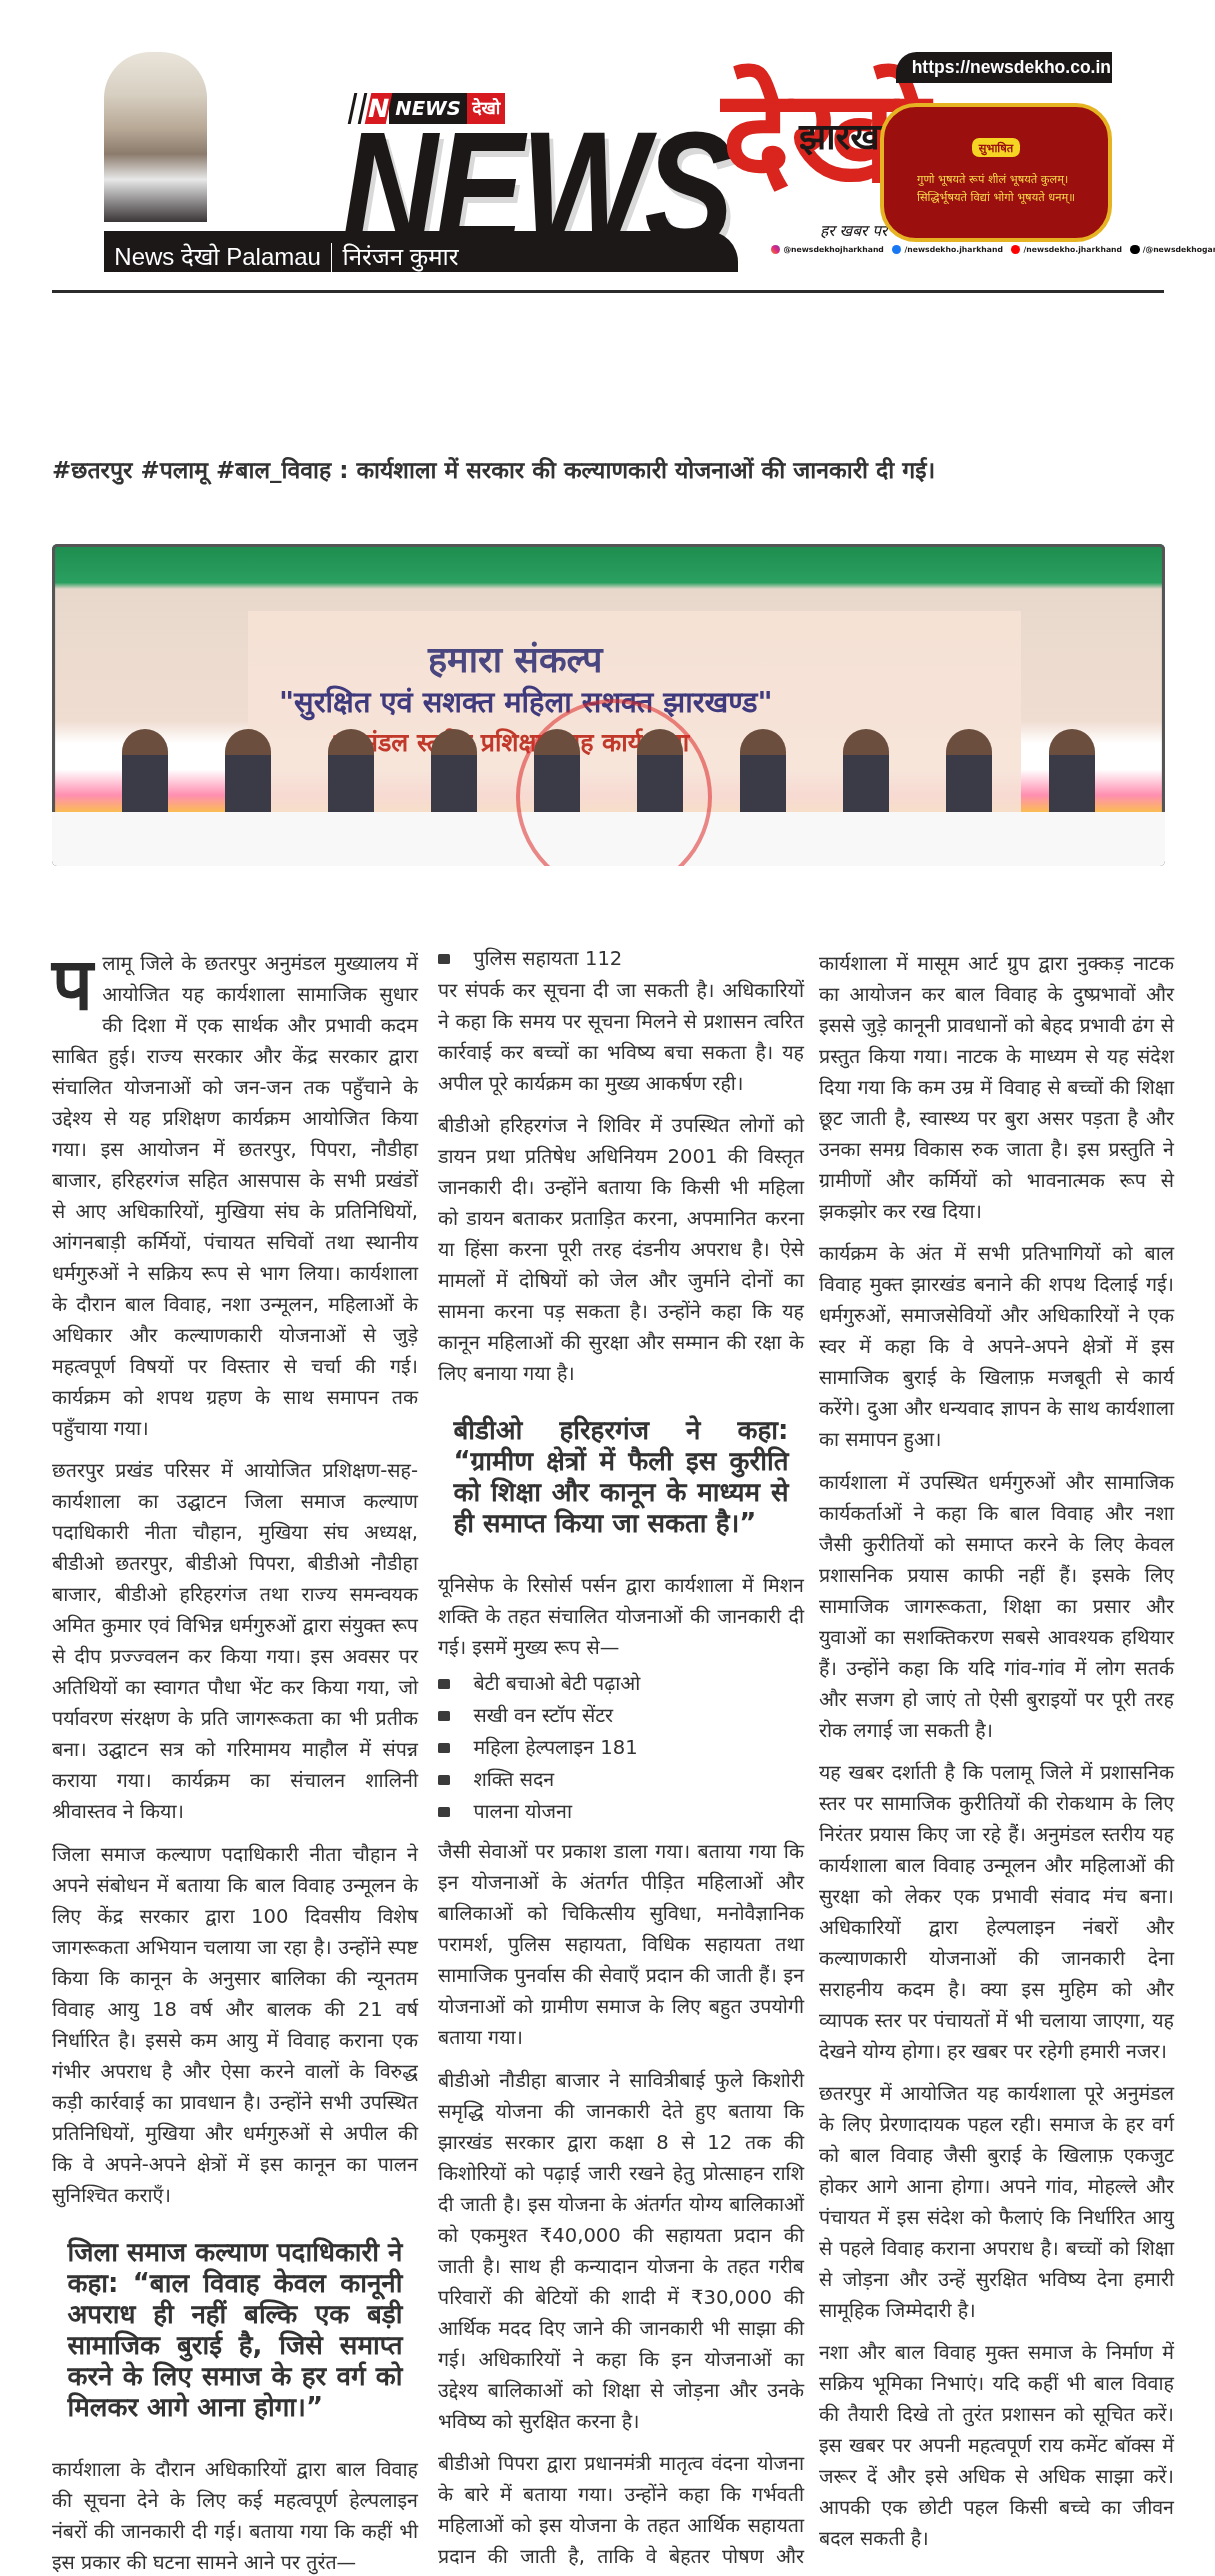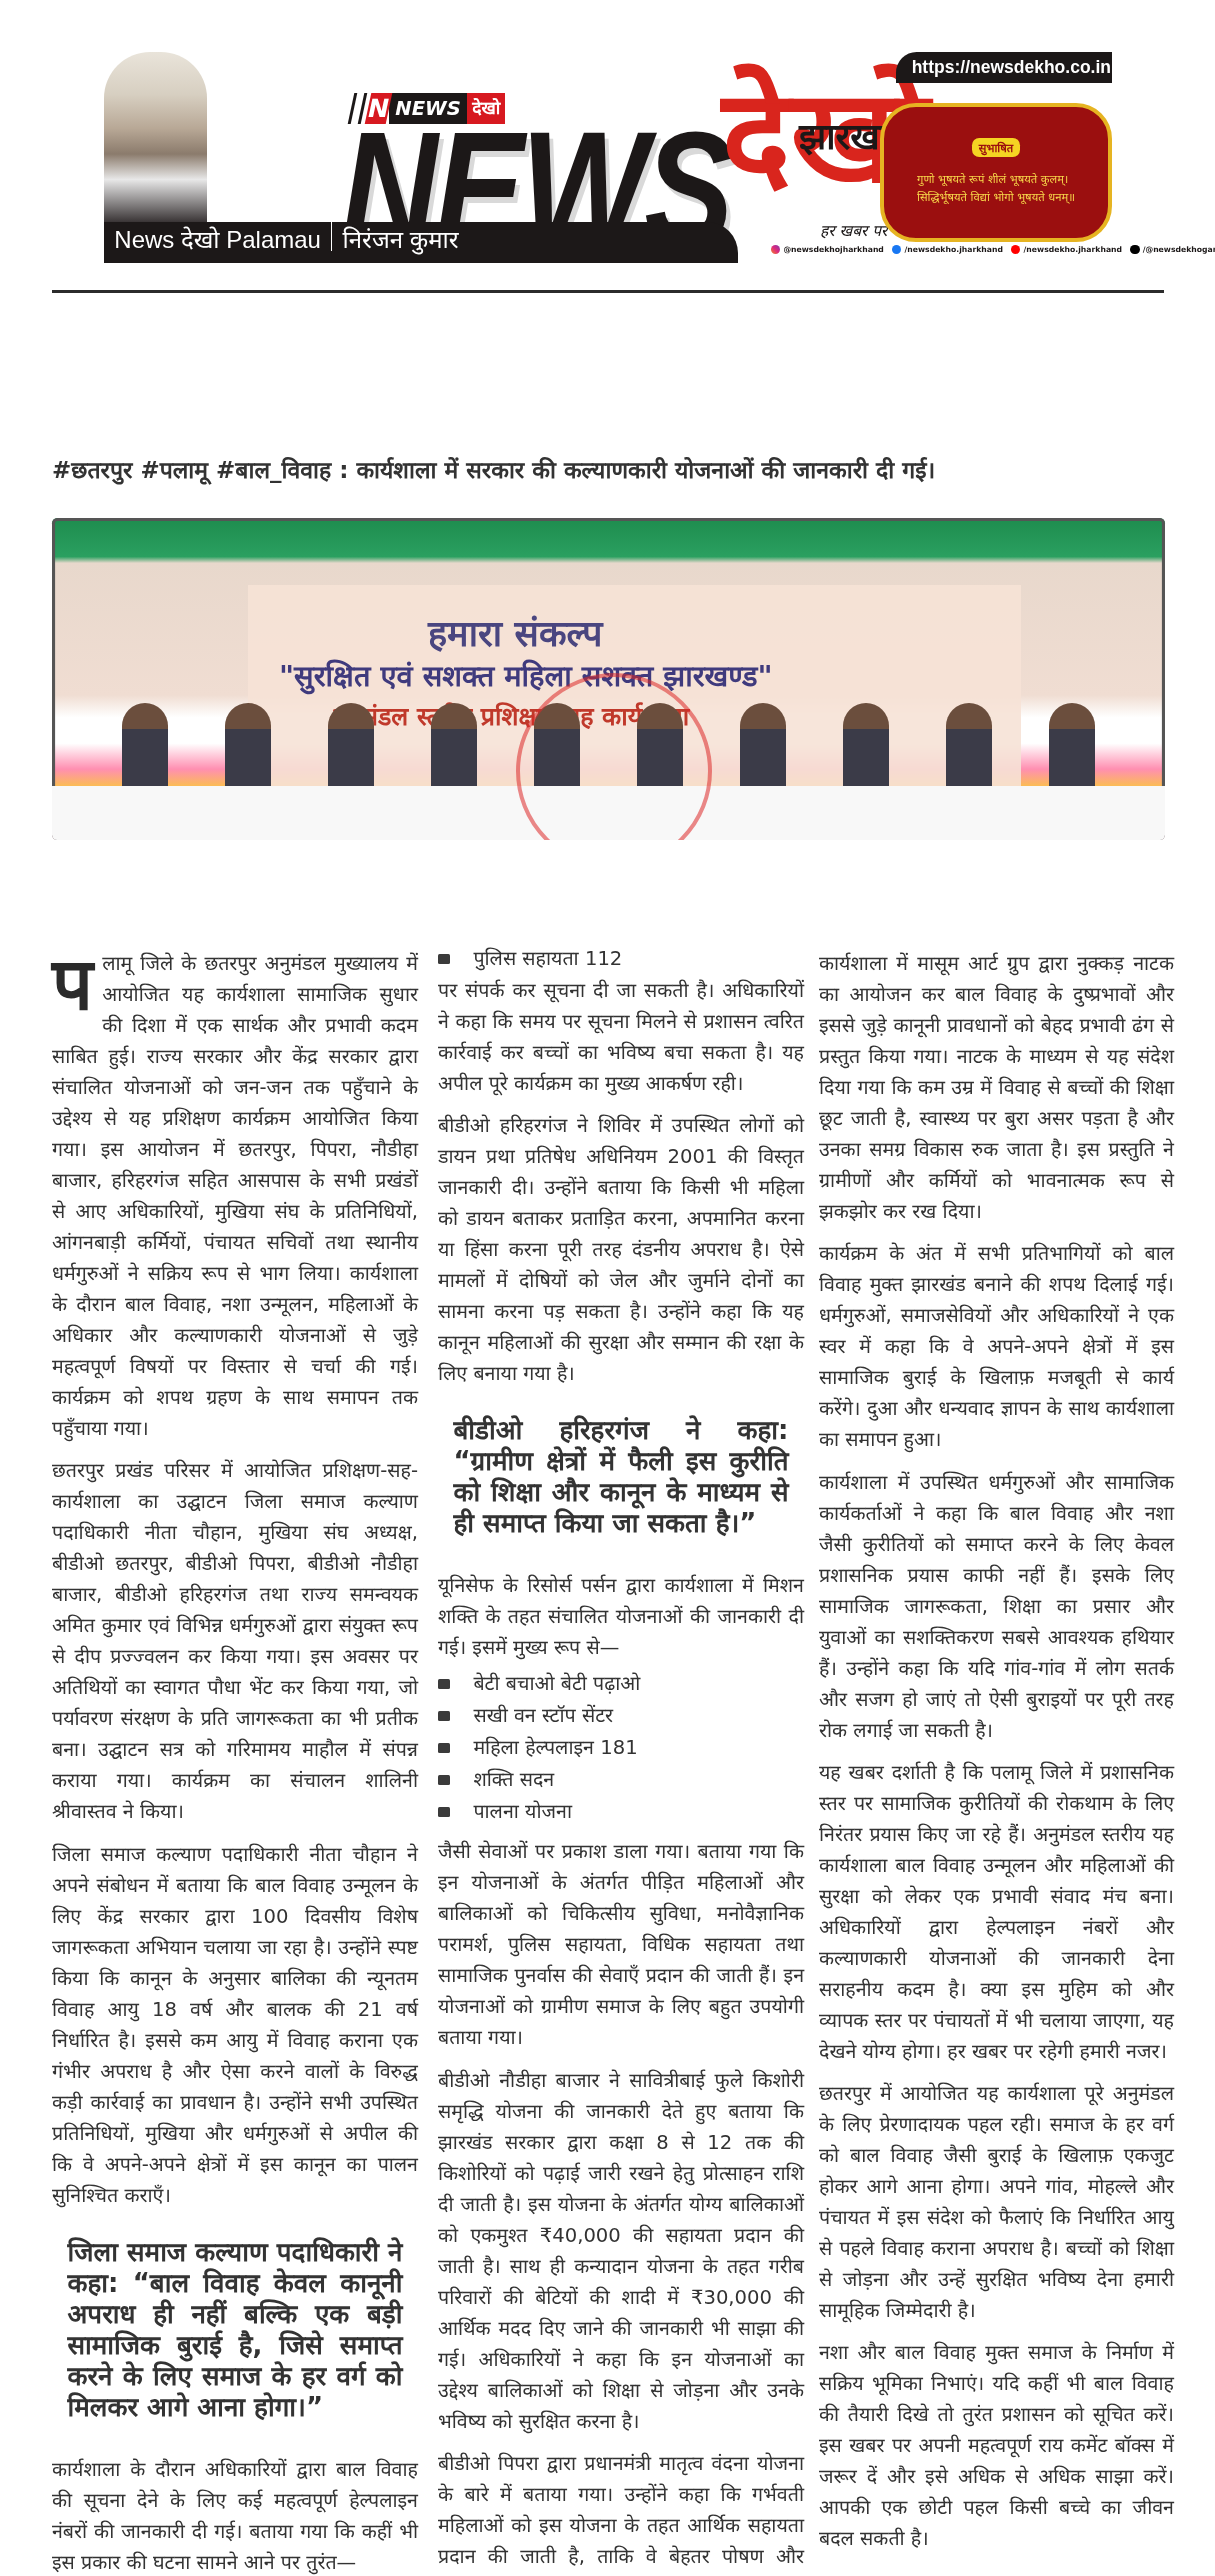--- a/index.html
+++ b/index.html
@@ -5,22 +5,22 @@
   * { box-sizing: border-box; margin: 0; padding: 0; }
   html, body { width: 1216px; background: #ffffff; }
   body { font-family: "DejaVu Sans", sans-serif; color: #2b2b2b; }
   .page { position: relative; width: 1216px; height: 3604px; padding: 0 52px; }
 
   
   .masthead { position: relative; height: 258px; }
   .portrait { position: absolute; left: 52px; top: 52px; width: 103px; height: 170px;
     background: linear-gradient(180deg,#e9e4da 0%,#d7cfc1 25%,#b8a896 45%,#8b7b6c 60%,#e8e8e8 75%,#3a3536 100%);
     border-radius: 46px 46px 0 0; }
-  .byline-bar { position: absolute; left: 52px; top: 222px; width: 634px; height: 41px;
-    background: #1c1818; border-radius: 0 31px 0 0; display: flex; align-items: flex-start; padding-left: 10.3px; }
+  .byline-bar { position: absolute; left: 52px; top: 231px; width: 634px; height: 41px;
+    background: #1c1818; border-radius: 0 31px 0 0; display: flex; align-items: flex-end; padding-left: 10.3px; }
   .byline-bar span { color: #ffffff; font-family: "Liberation Sans", sans-serif; font-size: 24px; }
   .byline-sep { display: inline-block; width: 1px; height: 29px; background: #fff; margin: 0 10.3px; }
 
   .mini-logo { position: absolute; left: 299px; top: 93px; display: flex; align-items: center; height: 31px; }
   .mini-logo .bars { width: 13.4px; height: 31px; border-left: 3.1px solid #1c1818; border-right: 3.1px solid #1c1818; margin-right: 4.1px; transform: skewX(-12deg); }
   .mini-logo .n { background: #d71920; color: #fff; font-weight: bold; font-size: 25px; width: 20.6px; text-align: center; line-height: 31px; transform: skewX(-12deg); }
   .mini-logo .news { background: #1c1818; color: #fff; font-weight: bold; font-style: italic; font-size: 19.6px; padding: 0 6.2px; line-height: 31px; }
   .mini-logo .dekho { background: #d71920; color: #fff; font-weight: bold; font-size: 17.5px; padding: 0 5.2px; line-height: 31px; }
 
   .big-news { position: absolute; left: 289px; top: 108px; font-family: "Liberation Sans", sans-serif;
@@ -49,21 +49,21 @@
   
   .dateline { position: absolute; left: 52px; right: 52px; top: 260px; height: 26px; display: flex; justify-content: space-between; align-items: flex-end;
     font-family: "Liberation Sans", sans-serif; font-size: 17.5px; color: #444; }
   .dateline-rule { position: absolute; left: 52px; right: 52px; top: 290px; height: 2.6px; background: #2b2b2b; }
 
   
   .headline { position: absolute; left: 52px; right: 52px; top: 304px; font-weight: bold; font-size: 40px; line-height: 72px; color: #2d2d2d; letter-spacing: -0.5px; }
   .subhead { position: absolute; left: 52px; right: 52px; top: 453px; font-weight: bold; font-size: 23px; color: #333; }
 
   
-  .photo { position: absolute; left: 52px; top: 518px; width: 1113px; height: 322px; border-radius: 5.2px; overflow: hidden;
+  .photo { position: absolute; left: 52px; top: 544px; width: 1113px; height: 322px; border-radius: 5.2px; overflow: hidden;
     background: linear-gradient(180deg,#1e8c4e 0%,#2aa060 12%,#e8d8cc 14%,#f0ddd2 55%,#ffffff 62%,#ffffff 70%,#ff8fb1 78%,#f9d423 86%,#f06292 93%,#ffd1dc 100%);
     box-shadow: 0 0 0 3.1px #555 inset; }
   .banner { position: absolute; left: 196px; top: 67px; width: 773px; height: 222px; background: rgba(246,226,214,0.9); }
   .banner-title { position: absolute; left: 376px; top: 90px; font-weight: bold; font-size: 36px; color: #4a4680; }
   .banner-sub { position: absolute; left: 227px; top: 137px; font-weight: bold; font-size: 29px; color: #3f3a7d; }
   .banner-sub2 { position: absolute; left: 278px; top: 180px; font-weight: bold; font-size: 25px; color: #c0392b; }
   .stage-table { position: absolute; left: 0; right: 0; top: 268px; height: 57px; background: #f8f8f8; }
   .people { position: absolute; left: 0; right: 0; top: 170px; height: 103px; display: flex; justify-content: space-around; align-items: flex-end; padding: 0 41px; }
   .person { width: 46px; height: 88px; background: linear-gradient(180deg,#6b4e3d 0 30%,#3b3b48 30% 100%); border-radius: 23px 23px 4.1px 4.1px; }
   .stamp { position: absolute; left: 464px; top: 155px; width: 196px; height: 196px; border: 4.1px solid rgba(220,40,40,0.55); border-radius: 50%; }

